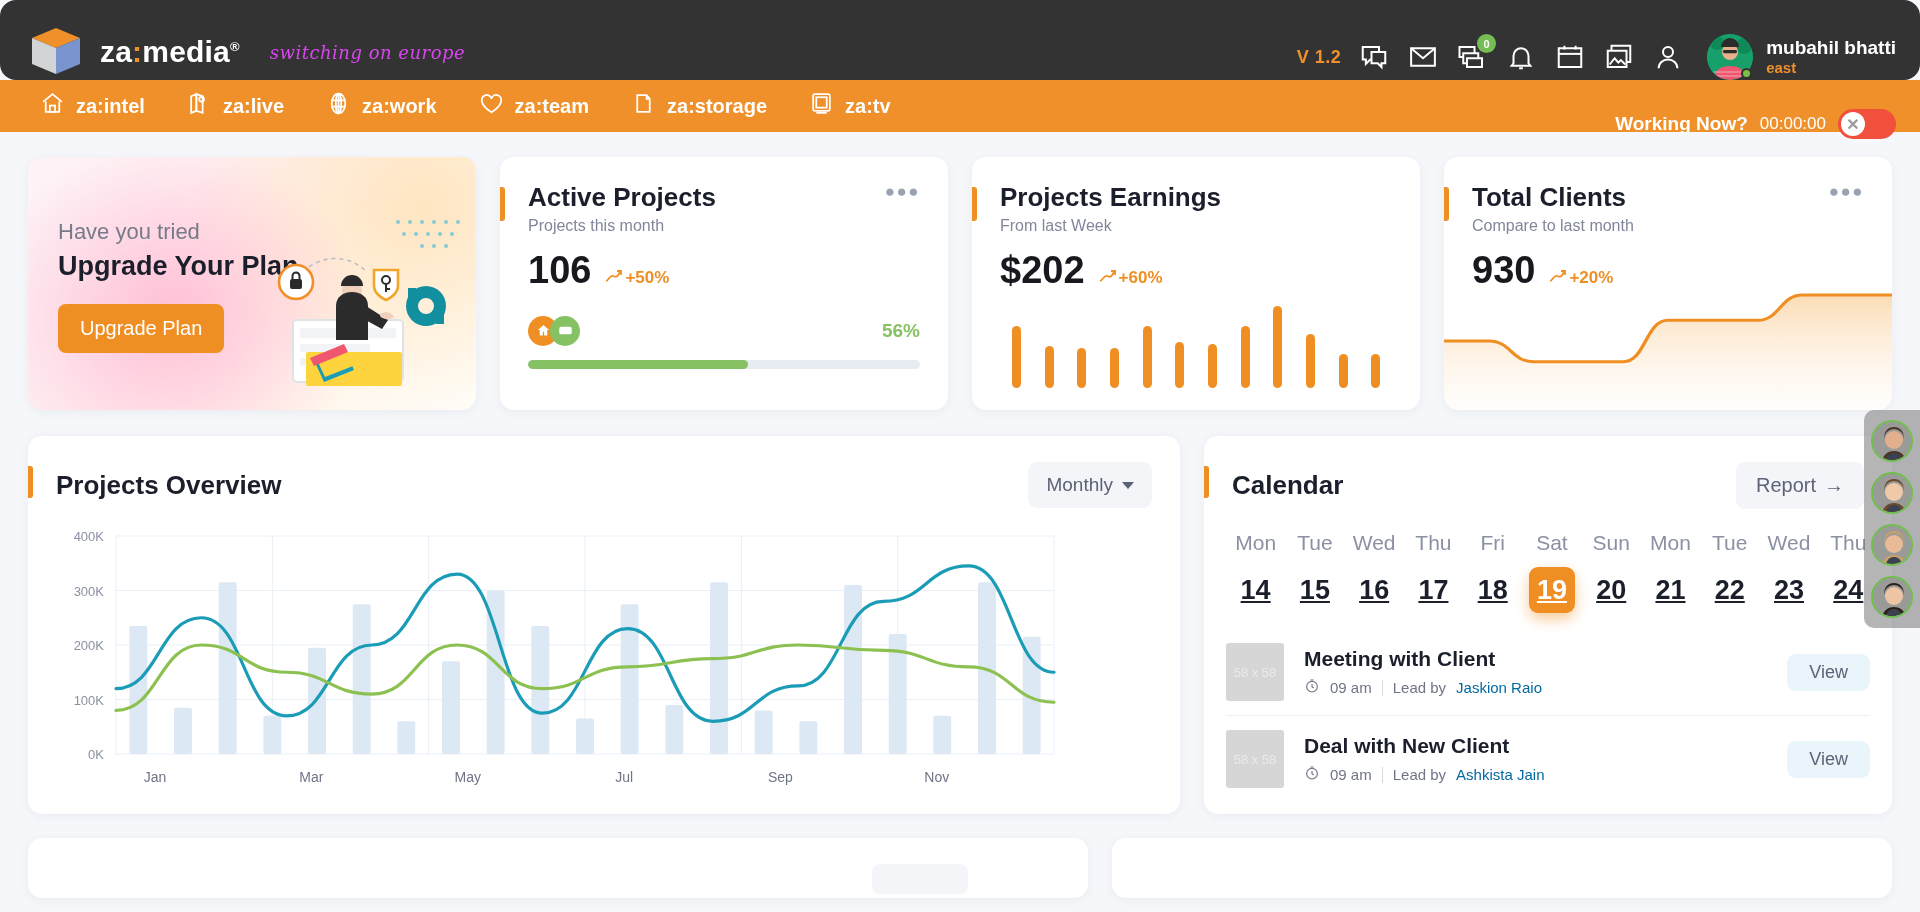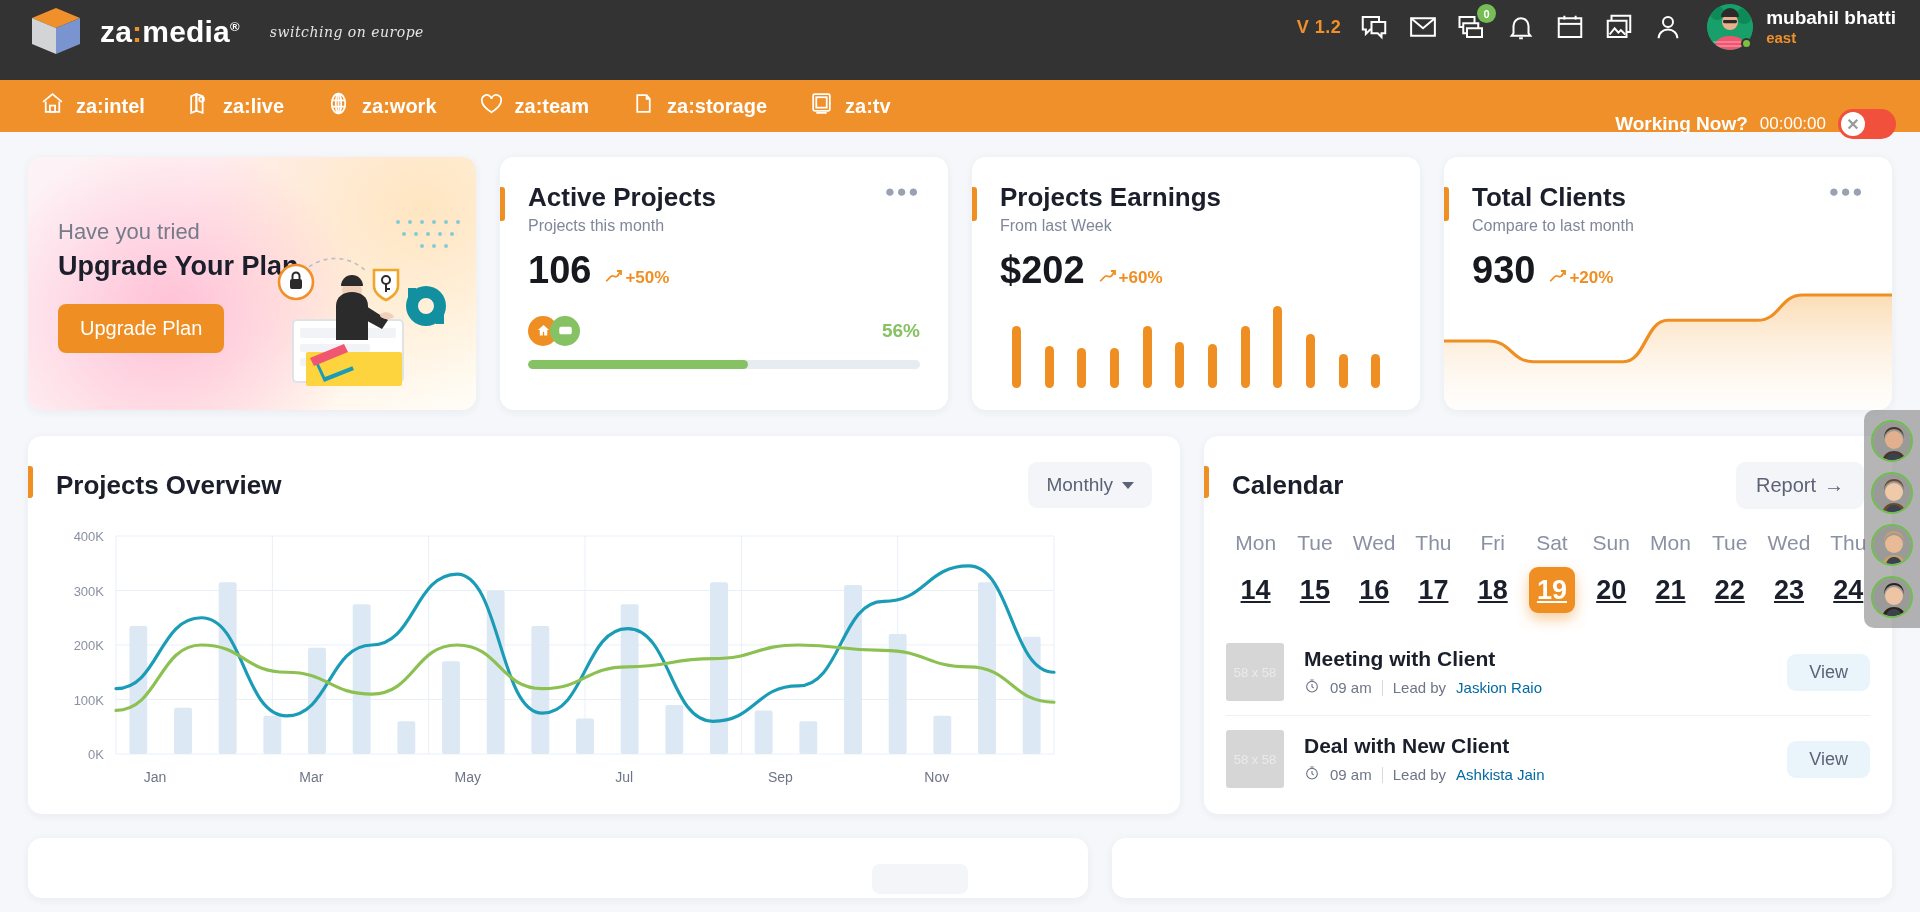--- a/index.html
+++ b/index.html
@@ -6,31 +6,31 @@
   html, body {
     width: 1920px; height: 912px;
     background: #f5f7fa;
     font-family: "Liberation Sans", sans-serif;
     overflow: hidden;
   }
 
   
   .topbar {
     height: 80px; background: #333333;
-    display: flex; align-items: flex-start;
+    display: flex; align-items: flex-end;
     padding: 4px 24px 0 28px;
-    position: relative; z-index: 30;
+    position: relative; z-index: 30; border-radius: 16px;
   }
   .logo-wrap { display: flex; align-items: center; gap: 16px; }
   .cube { width: 56px; height: 56px; display:block; }
   .brand { font-size: 30px; font-weight: bold; color:#fff; letter-spacing:.2px; }
   .brand .colon { color:#f0902a; }
   .brand .reg { font-size: 13px; vertical-align: super; }
   .tagline {
-    color:#e5e5e5; font-size:14px; font-style:italic;
+    color:#d946ef; font-size:18px; font-style:italic;
     font-family:"DejaVu Serif", serif; letter-spacing:.5px; margin-left: 14px;
   }
   .top-right { margin-left:auto; display:flex; align-items:center; gap:17px; }
   .version { color:#f0902a; font-size:18px; font-weight:bold; letter-spacing:.5px; }
   .ticon { position:relative; width:32px; height:32px; display:flex; align-items:center; justify-content:center; cursor:pointer; }
   .ticon svg { width:30px; height:30px; }
   .badge {
     position:absolute; top:-7px; right:-8px;
     background:#77bd55; color:#fff; font-size:11px; font-weight:bold;
     width:19px; height:19px; border-radius:50%;

